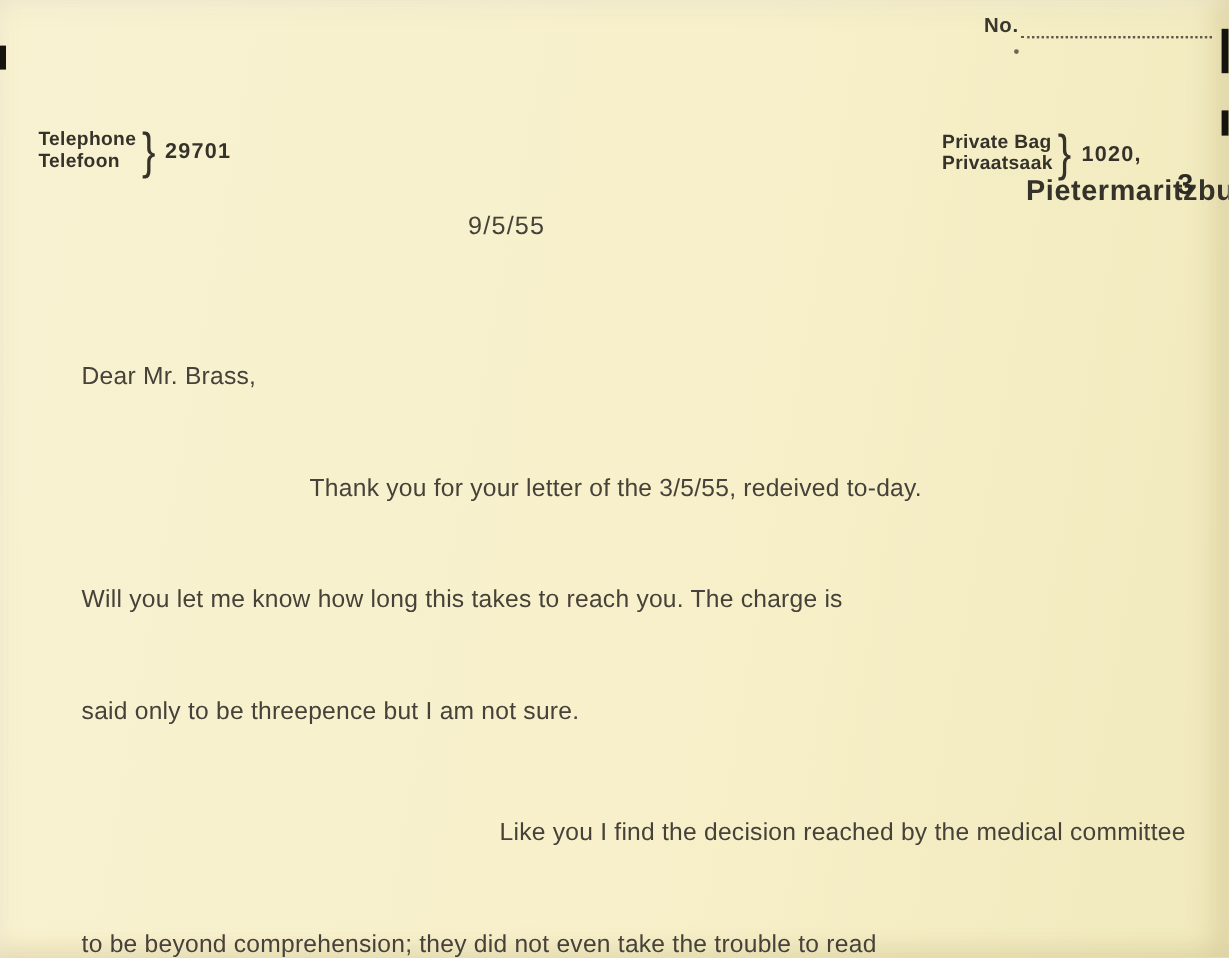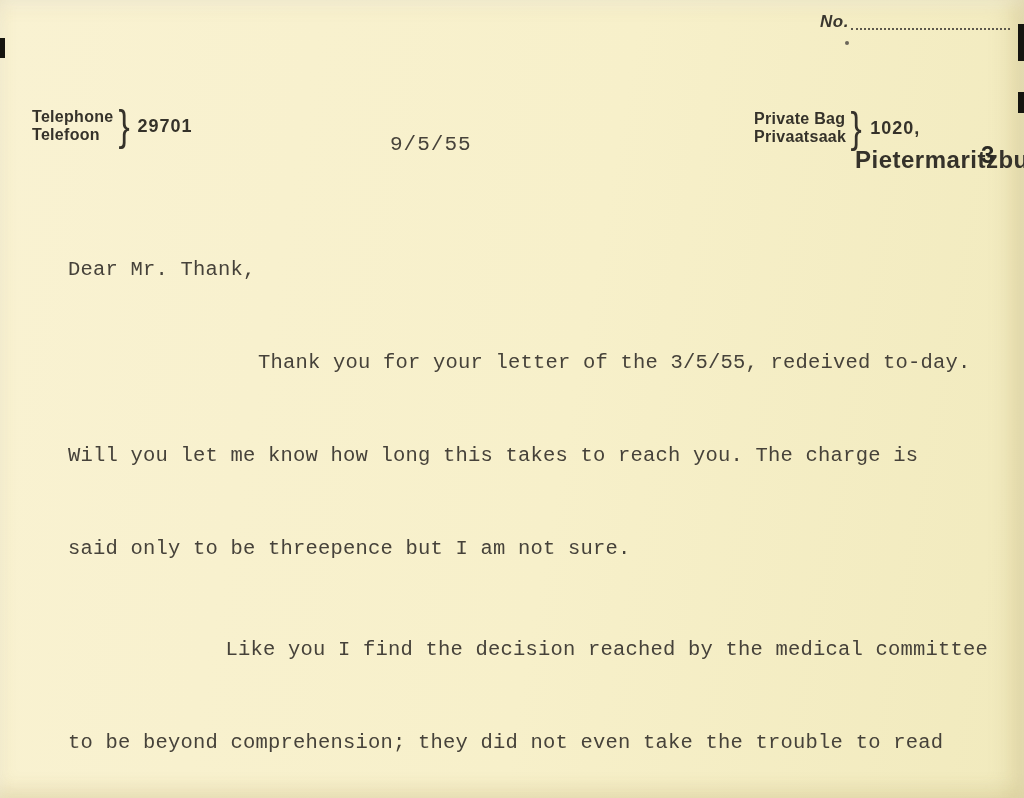--- a/index.html
+++ b/index.html
@@ -6,44 +6,44 @@
   .page {
     position:relative; width:1024px; height:798px; overflow:hidden;
     background: linear-gradient(100deg, #f9f2d2 0%, #f7f0ca 55%, #f1eabd 100%);
     box-shadow: inset -14px 0 22px rgba(160,140,70,0.18), inset 0 -10px 18px rgba(160,140,70,0.10), inset 0 6px 12px rgba(255,255,255,0.35);
     font-family: "Liberation Sans", sans-serif;
   }
   
   .no-field {
     position:absolute; top:12px; left:820px; width:190px;
     font-size:17px; font-weight:bold; color:#3a372f; letter-spacing:0.5px;
-    display:flex; align-items:center;font-style:italic;
+    display:flex; align-items:flex-end;
   }
   .dotline {
     flex:1; height:14px; margin-left:2px;
     border-bottom:2px dotted #5c584c;
   }
   .hosp-name {
     position:absolute; top:24px; left:0; width:100%; text-align:center;
     font-size:29px; font-weight:bold; color:#2e2b25;
     letter-spacing:1px; word-spacing:11px; line-height:30px;
   }
   .hosp-name2 { top:53px; }
   .side-block { position:absolute; display:flex; align-items:center; color:#35322a; }
   .tel-block { top:102px; left:32px; }
-  .bag-block { top:104px; left:754px; }
+  .bag-block { top:104px; left:785px; }
   .side-labels { font-size:16px; line-height:18px; font-weight:bold; letter-spacing:0.3px; }
   .brace { font-size:42px; font-weight:normal; margin:0 7px 0 3px; color:#35322a; transform:scaleX(0.8); }
   .side-num { font-size:18px; font-weight:bold; letter-spacing:1px; }
   .city {
     position:absolute; top:146px; left:855px;
     font-size:24px; font-weight:bold; color:#35322a; letter-spacing:0.5px;
   }
   
-  .typed { font-family:Liberation Mono, monospace; color:#46423a; }
+  .typed { font-family:Liberation Sans, sans-serif; color:#46423a;margin-top:44px; }
   .date {
     position:absolute; top:133px; left:390px;
     font-size:21px; letter-spacing:1px;
   }
   .body {
     position:absolute; top:192px; left:68px; width:920px;
     font-size:20.5px; line-height:31px; letter-spacing:0.2px;
     white-space:pre;
   }
   .bline { height:31px; }
@@ -88,21 +88,21 @@
       <div>Privaatsaak</div>
     </div>
     <div class="brace">}</div>
     <div class="side-num">1020,</div>
   </div>
   <div class="city">Pietermaritzburg</div>
 
   <div class="date typed">9/5/55</div>
 
   <div class="body typed">
-    <div class="bline">Dear Mr. Thank,</div>
+    <div class="bline">Dear Mr. Brass,</div>
     <div class="bline indent1">Thank you for your letter of the 3/5/55, redeived to-day.</div>
     <div class="bline">Will you let me know how long this takes to reach you. The charge is</div>
     <div class="bline">said only to be threepence but I am not sure.</div>
     <div class="bline indent2 para-gap">Like you I find the decision reached by the medical committee</div>
     <div class="bline">to be beyond comprehension; they did not even take the trouble to read</div>
     
     
     
     
     

